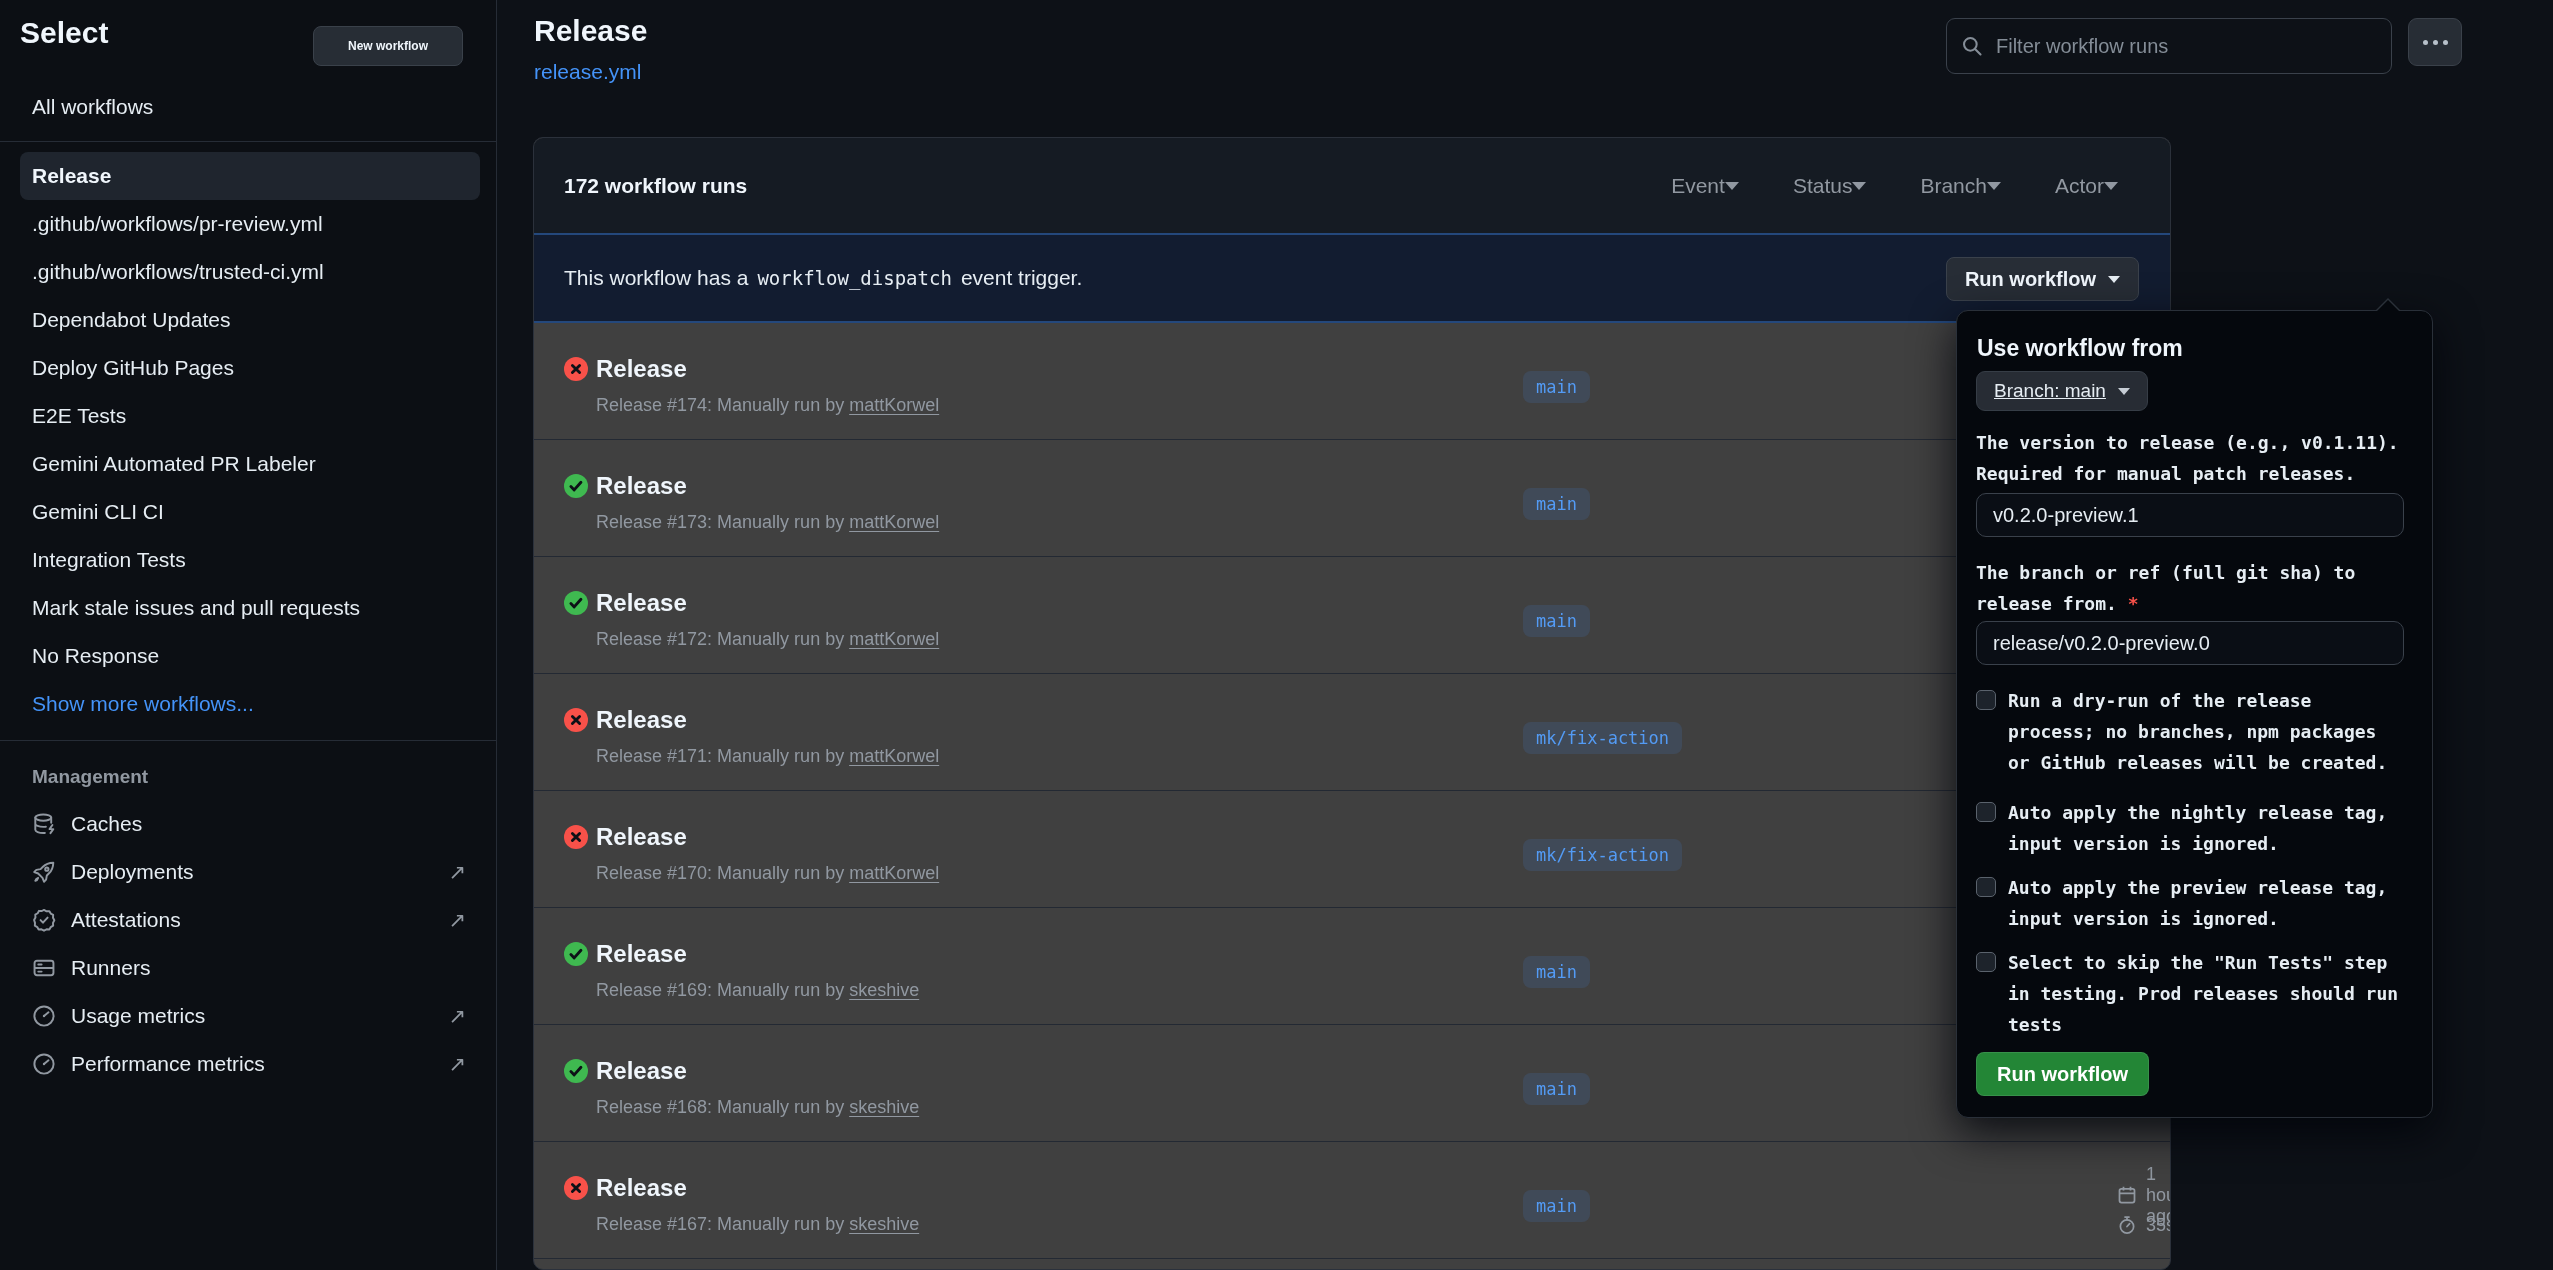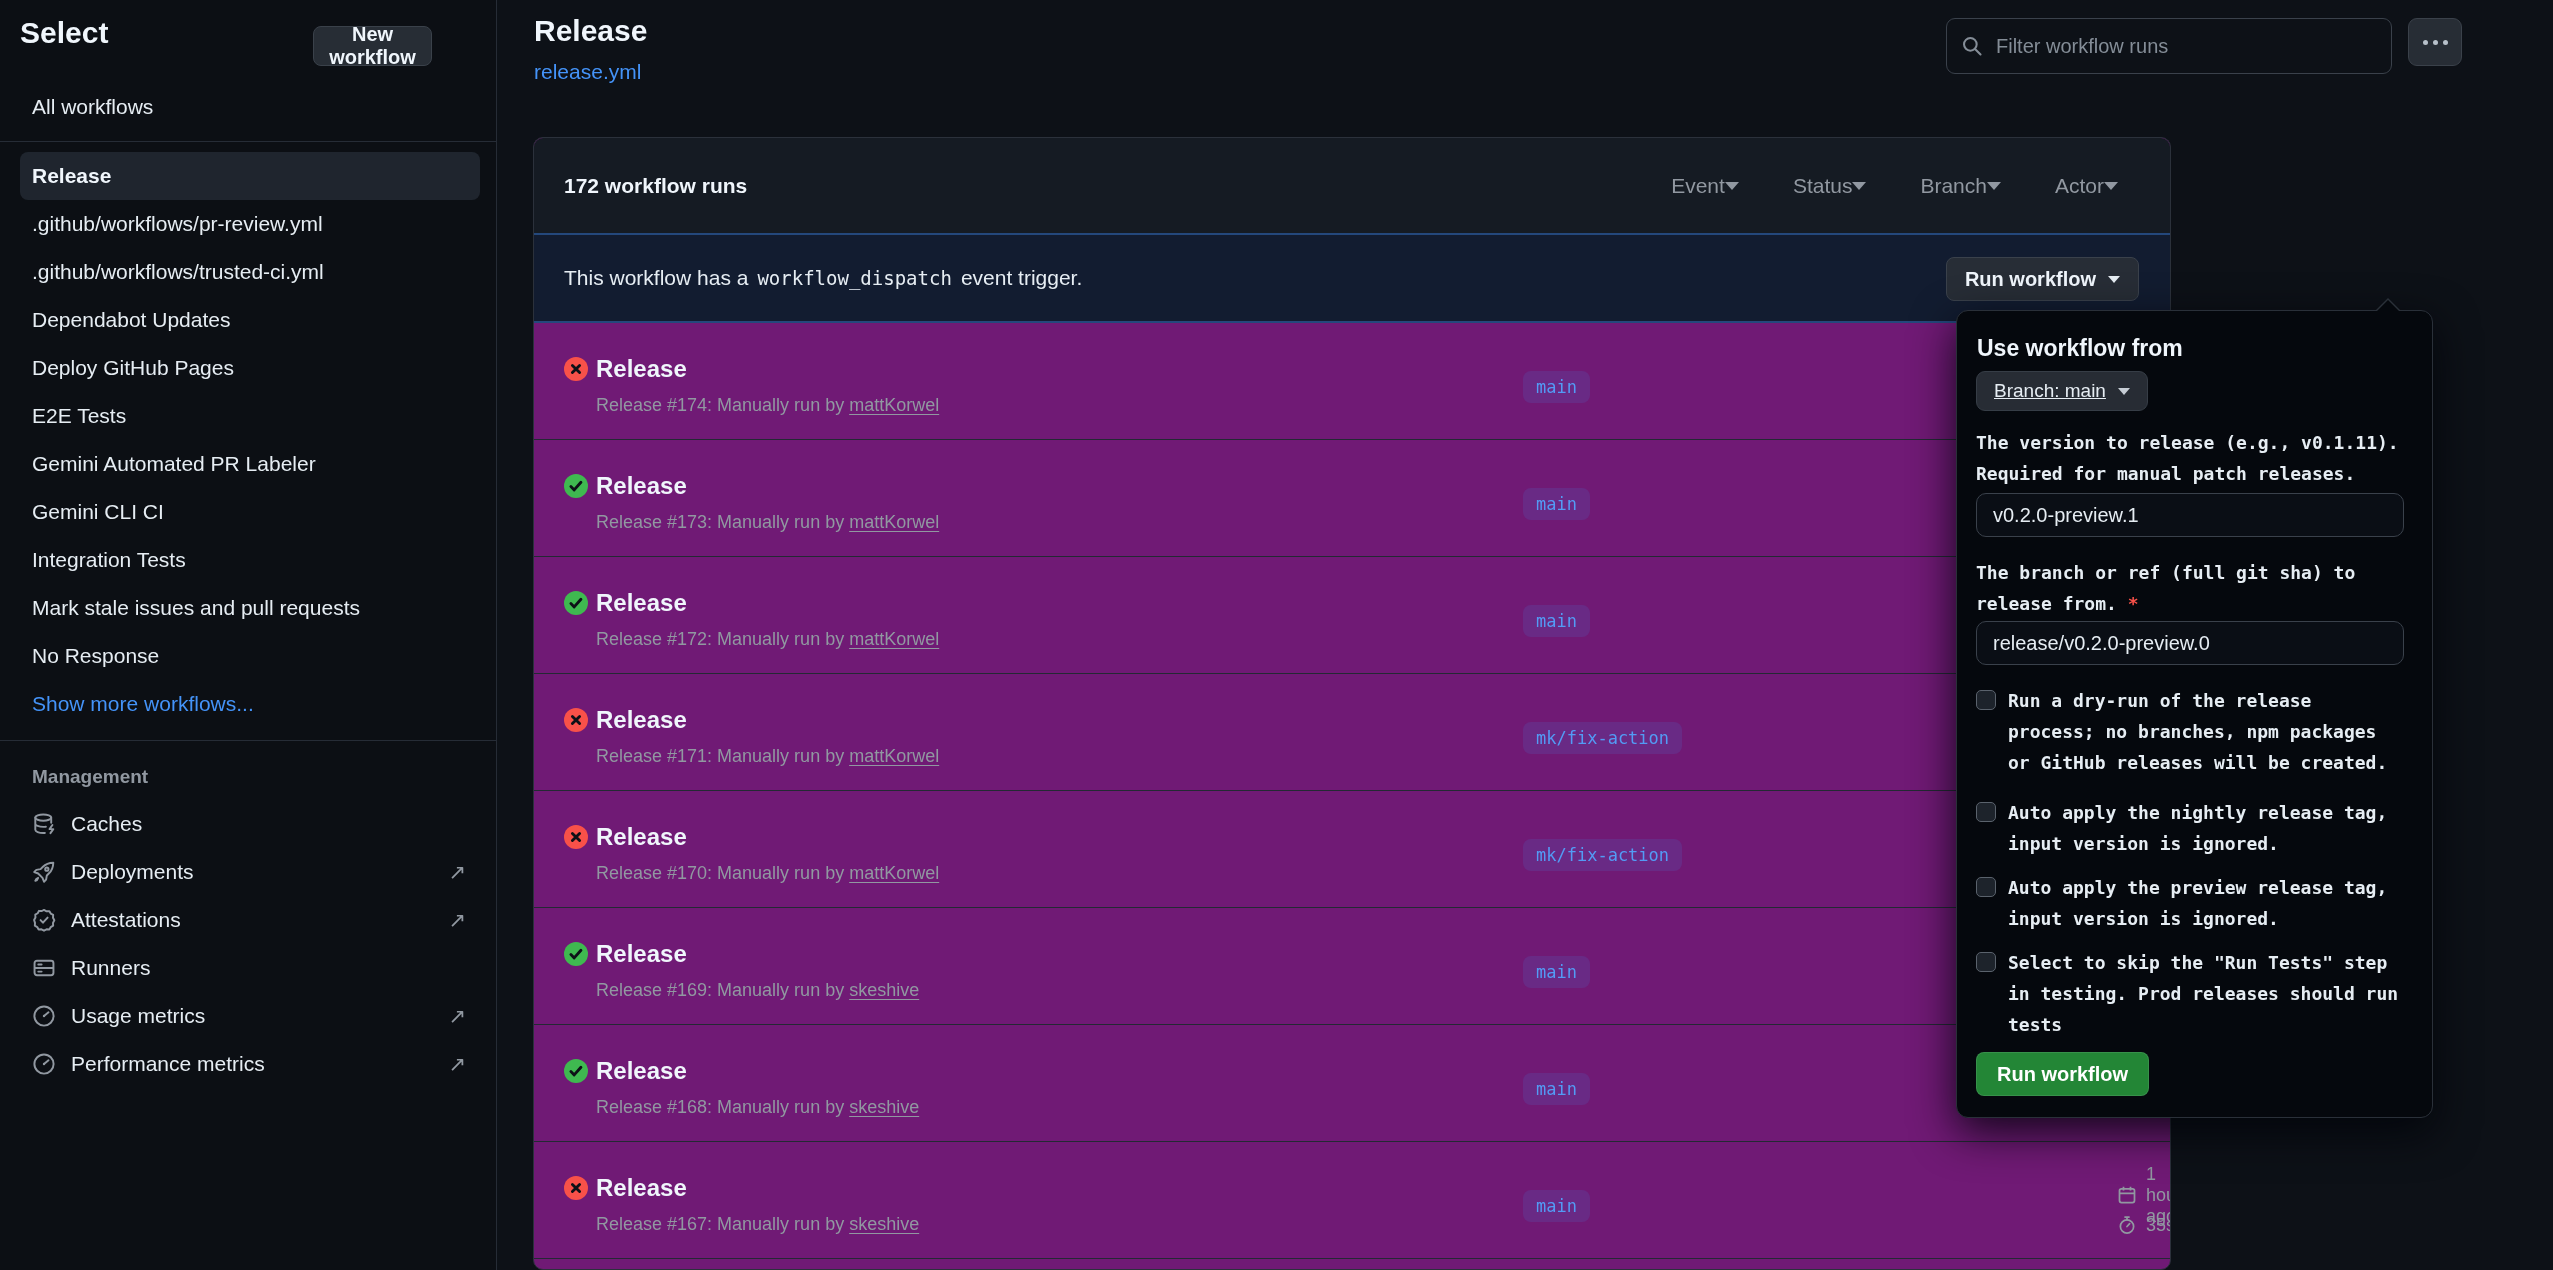--- a/index.html
+++ b/index.html
@@ -7,21 +7,21 @@
   body {
     width:2553px; height:1270px; position:relative; overflow:hidden;
     background:#0d1117; color:#e6edf3;
     font-family:"Liberation Sans","DejaVu Sans",sans-serif;
   }
   a { text-decoration:none; }
 
   
   .sidebar { position:absolute; left:0; top:0; bottom:0; width:497px; background:#0c0f14; border-right:1px solid #262c36; }
   .sb-title { position:absolute; left:20px; top:16px; margin:0; font-size:30px; font-weight:700; color:#f0f6fc; }
-  .btn-new { position:absolute; left:313px; top:26px; width:119px; height:40px; background:#272d35; border:1px solid #3a414a; border-radius:8px; color:#f0f6fc; font-size:20px; font-weight:600; display:flex; align-items:center; justify-content:center; cursor:pointer; }
+  .btn-new { position:absolute; left:313px; top:26px; width:150px; height:40px; background:#272d35; border:1px solid #3a414a; border-radius:8px; color:#f0f6fc; font-size:12px; font-weight:600; display:flex; align-items:center; justify-content:center; cursor:pointer; }
   .all-workflows { position:absolute; left:32px; top:90px; height:34px; display:flex; align-items:center; font-size:21px; color:#e6edf3; cursor:pointer; }
   .sb-div1 { position:absolute; left:0; right:0; top:141px; height:1px; background:#262c36; }
   #wf-list { position:absolute; left:0; right:0; top:152px; }
   .sb-item { height:48px; margin:0 16px 0 20px; padding-left:12px; display:flex; align-items:center; font-size:21px; color:#e6edf3; border-radius:8px; position:relative; cursor:pointer; white-space:nowrap; overflow:hidden; }
   .sb-item.selected { background:#1f252e; color:#f0f6fc; font-weight:600; }
   .sb-item.selected::before { content:""; position:absolute; left:-12px; top:9px; width:5px; height:30px; border-radius:3px; background:#2f6fed; }
   .sb-item.accent { color:#4493f8; }
   .sb-div2 { position:absolute; left:0; right:0; top:740px; height:1px; background:#262c36; }
   .mgmt-heading { position:absolute; left:32px; top:766px; font-size:19px; font-weight:600; color:#9198a1; }
   #mgmt-list { position:absolute; left:0; right:0; top:800px; }
@@ -33,21 +33,21 @@
   
   .page-h2 { position:absolute; left:534px; top:14px; margin:0; font-size:30px; font-weight:600; color:#f0f6fc; }
   .file-link { position:absolute; left:534px; top:60px; font-size:21px; color:#4493f8; cursor:pointer; }
   .search-box { position:absolute; left:1946px; top:18px; width:446px; height:56px; border:1px solid #3a414b; border-radius:9px; display:flex; align-items:center; gap:11px; padding:0 14px; background:#0d1117; }
   .search-box input { flex:1; background:transparent; border:none; outline:none; color:#e6edf3; font-size:20px; font-family:inherit; }
   .search-box input::placeholder { color:#848d97; }
   .hdr-kebab { position:absolute; left:2408px; top:18px; width:54px; height:48px; background:#272d35; border:1px solid #3a414a; border-radius:9px; display:flex; align-items:center; justify-content:center; gap:5px; cursor:pointer; }
   .hdr-kebab i, .run-kebab i { width:5px; height:5px; border-radius:50%; background:#b7c0ca; display:block; }
 
   
-  .card { position:absolute; left:533px; top:137px; width:1638px; height:1133px; border:1px solid #2b313b; border-radius:10px; background:#701a75; overflow:hidden; }
+  .card { position:absolute; left:533px; top:137px; width:1638px; height:1133px; border:1px solid #2b313b; border-radius:10px; background:#404040; overflow:hidden; }
   .card-hd { position:absolute; left:0; right:0; top:0; height:95px; background:#151b23; }
   .count { position:absolute; left:30px; top:0; height:95px; display:flex; align-items:center; font-size:21px; font-weight:600; color:#f0f6fc; }
   .filters { position:absolute; right:46px; top:0; height:95px; display:flex; align-items:center; gap:42px; }
   .filter-btn { display:flex; align-items:center; gap:0; color:#9198a1; font-size:21px; background:none; border:none; cursor:pointer; font-family:inherit; }
   .caret-down { width:0; height:0; border-left:7px solid transparent; border-right:7px solid transparent; border-top:8px solid #9198a1; display:inline-block; }
 
   .banner { position:absolute; left:0; right:0; top:95px; height:90px; background:#121c30; border-top:2px solid #24487c; border-bottom:2px solid #24487c; }
   .banner-text { position:absolute; left:30px; top:0; bottom:0; display:flex; align-items:center; gap:9px; font-size:21px; color:#e6edf3; }
   .banner-code { font-family:"DejaVu Sans Mono","Liberation Mono",monospace; font-size:19px; }
   .banner-btn { position:absolute; right:31px; top:22px; height:44px; padding:0 18px; background:#272d36; border:1px solid #3a414b; border-radius:8px; display:flex; align-items:center; gap:12px; color:#f0f6fc; font-size:20px; font-weight:600; cursor:pointer; }

